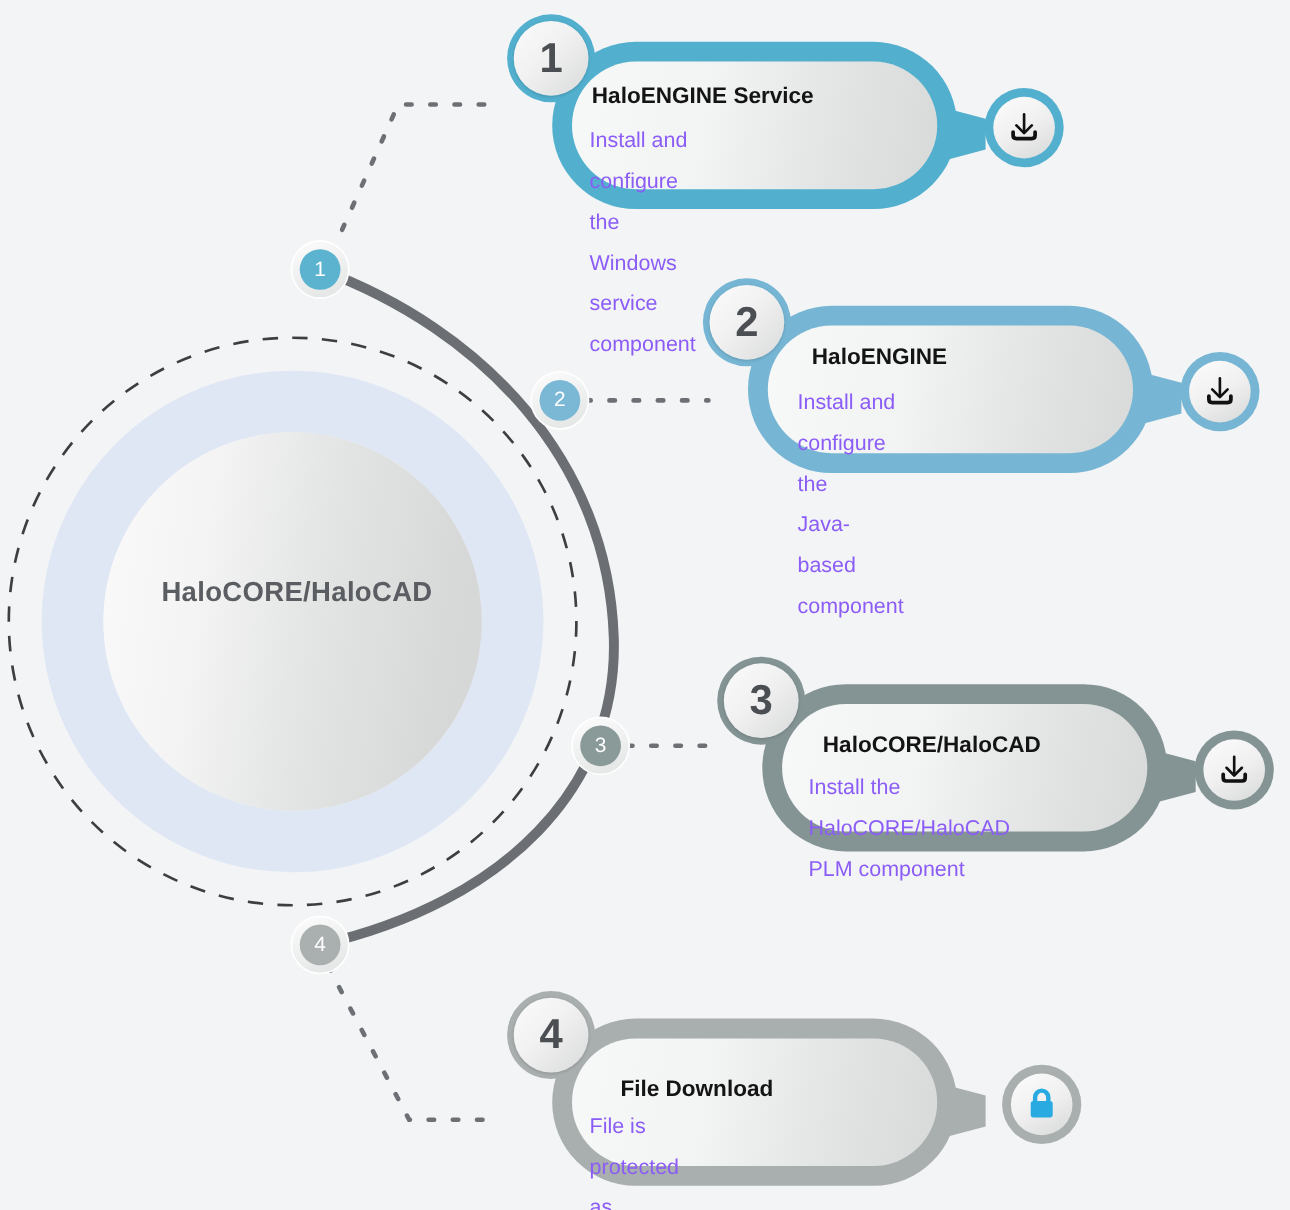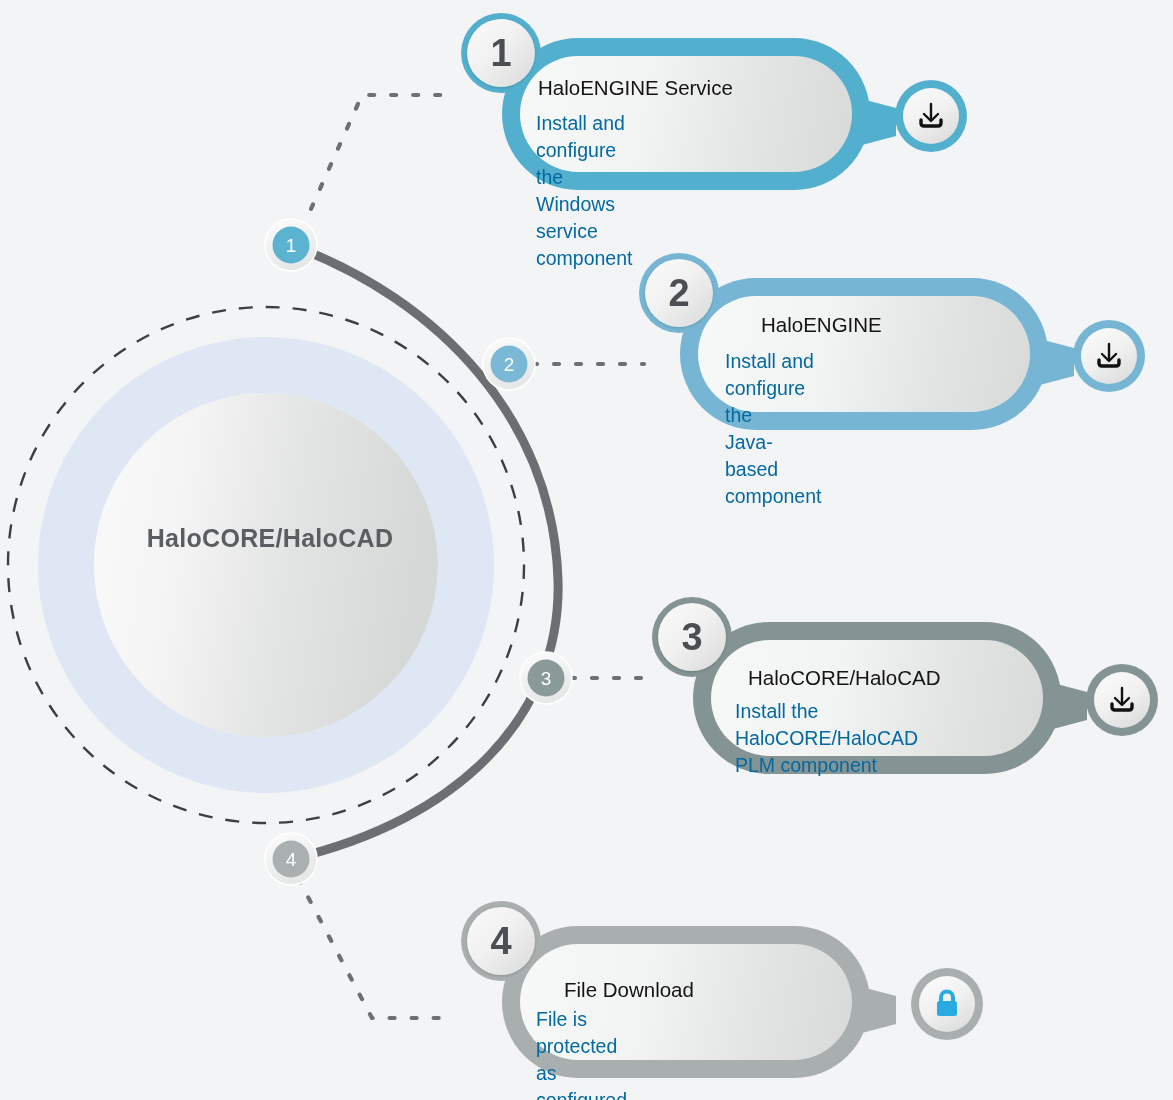--- a/index.html
+++ b/index.html
@@ -51,29 +51,29 @@
   .card-inner {
     position: absolute;
     border-radius: 999px;
     background: linear-gradient(100deg, #f7f8f8 0%, #f2f3f3 38%, #e2e3e3 72%, #d8d9d9 100%);
     box-sizing: border-box;
     padding: 0 0 0 0;
   }
   .card-title {
     position: absolute;
     font-size: 20.5px;
-    font-weight: normal;
+    font-weight: bold;
     color: #141414;
     white-space: nowrap;
   }
   .card-desc {
     position: absolute;
     font-size: 19.5px;
-    color: #0369a1;
-    line-height: 27px;
+    color: #8b5cf6;
+    line-height: 37px;
     white-space: pre-line;
   }
 
   
   .badge {
     position: absolute;
     border-radius: 50%;
     display: flex;
     align-items: center;
     justify-content: center;
@@ -202,21 +202,21 @@
       </div>
     </div>
   </div>
 
   <div class="step">
     <svg style="position:absolute;left:1004px;top:318px;width:110px;height:90px;">
       <path d="M 2 12 L 70 30 L 70 58 L 2 76 Z" fill="#76b6d4"></path>
     </svg>
     <div class="card-outer" style="left:680px;top:278px;width:368px;height:152px;background:#76b6d4;"></div>
     <div class="card-inner" style="left:698px;top:296px;width:332px;height:116px;"></div>
-    <div class="card-title" style="left:761px;top:313px;">HaloENGINE</div>
+    <div class="card-title" style="left:738px;top:313px;">HaloENGINE</div>
     <div class="card-desc" style="left:725px;top:348px;">Install and configure the
 Java-based component</div>
     <div class="badge" style="left:639px;top:253px;width:80px;height:80px;background:#76b6d4;">
       <div class="badge-inner">2</div>
     </div>
     <div class="action" style="left:1073px;top:320px;width:72px;height:72px;background:#76b6d4;">
       <div class="action-inner">
         <svg width="34" height="34" viewBox="0 0 34 34">
           <path d="M17 5 L17 21" stroke="#111111" stroke-width="2.4" fill="none" stroke-linecap="round"></path>
           <path d="M10 15 L17 22 L24 15" stroke="#111111" stroke-width="2.4" fill="none" stroke-linecap="round" stroke-linejoin="round"></path>

